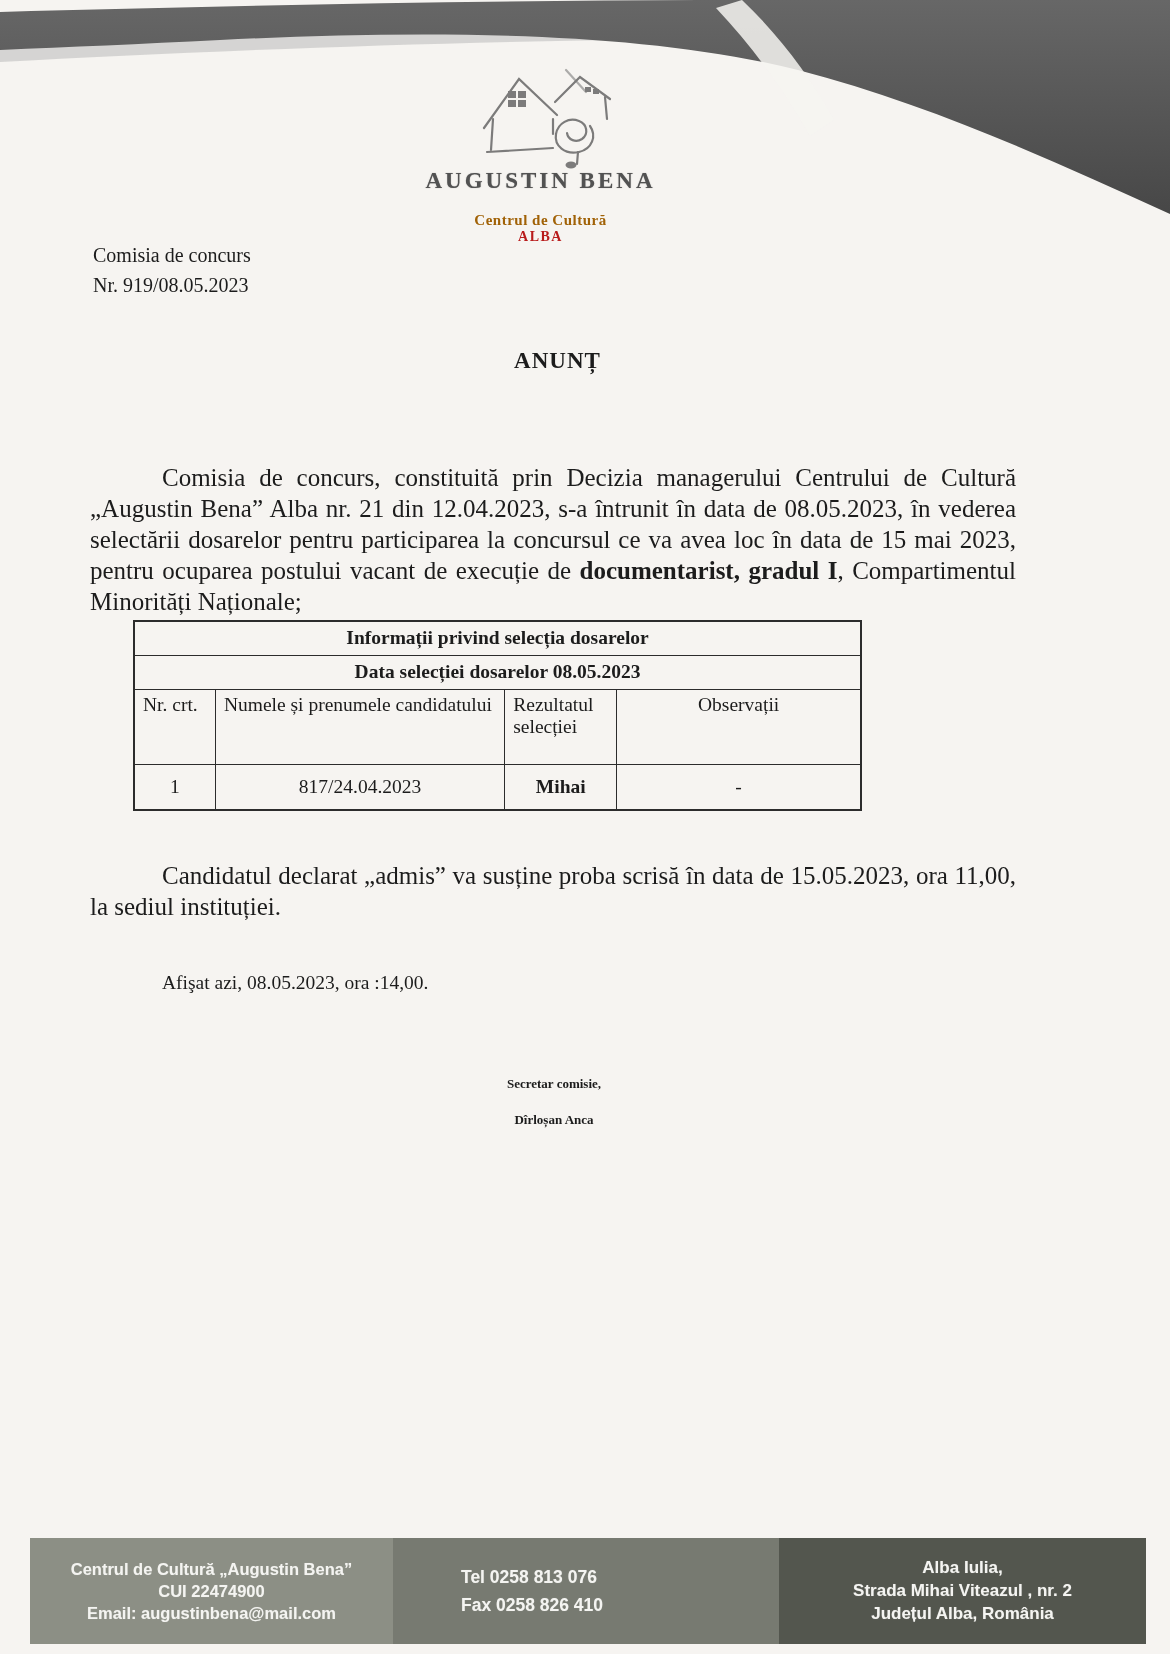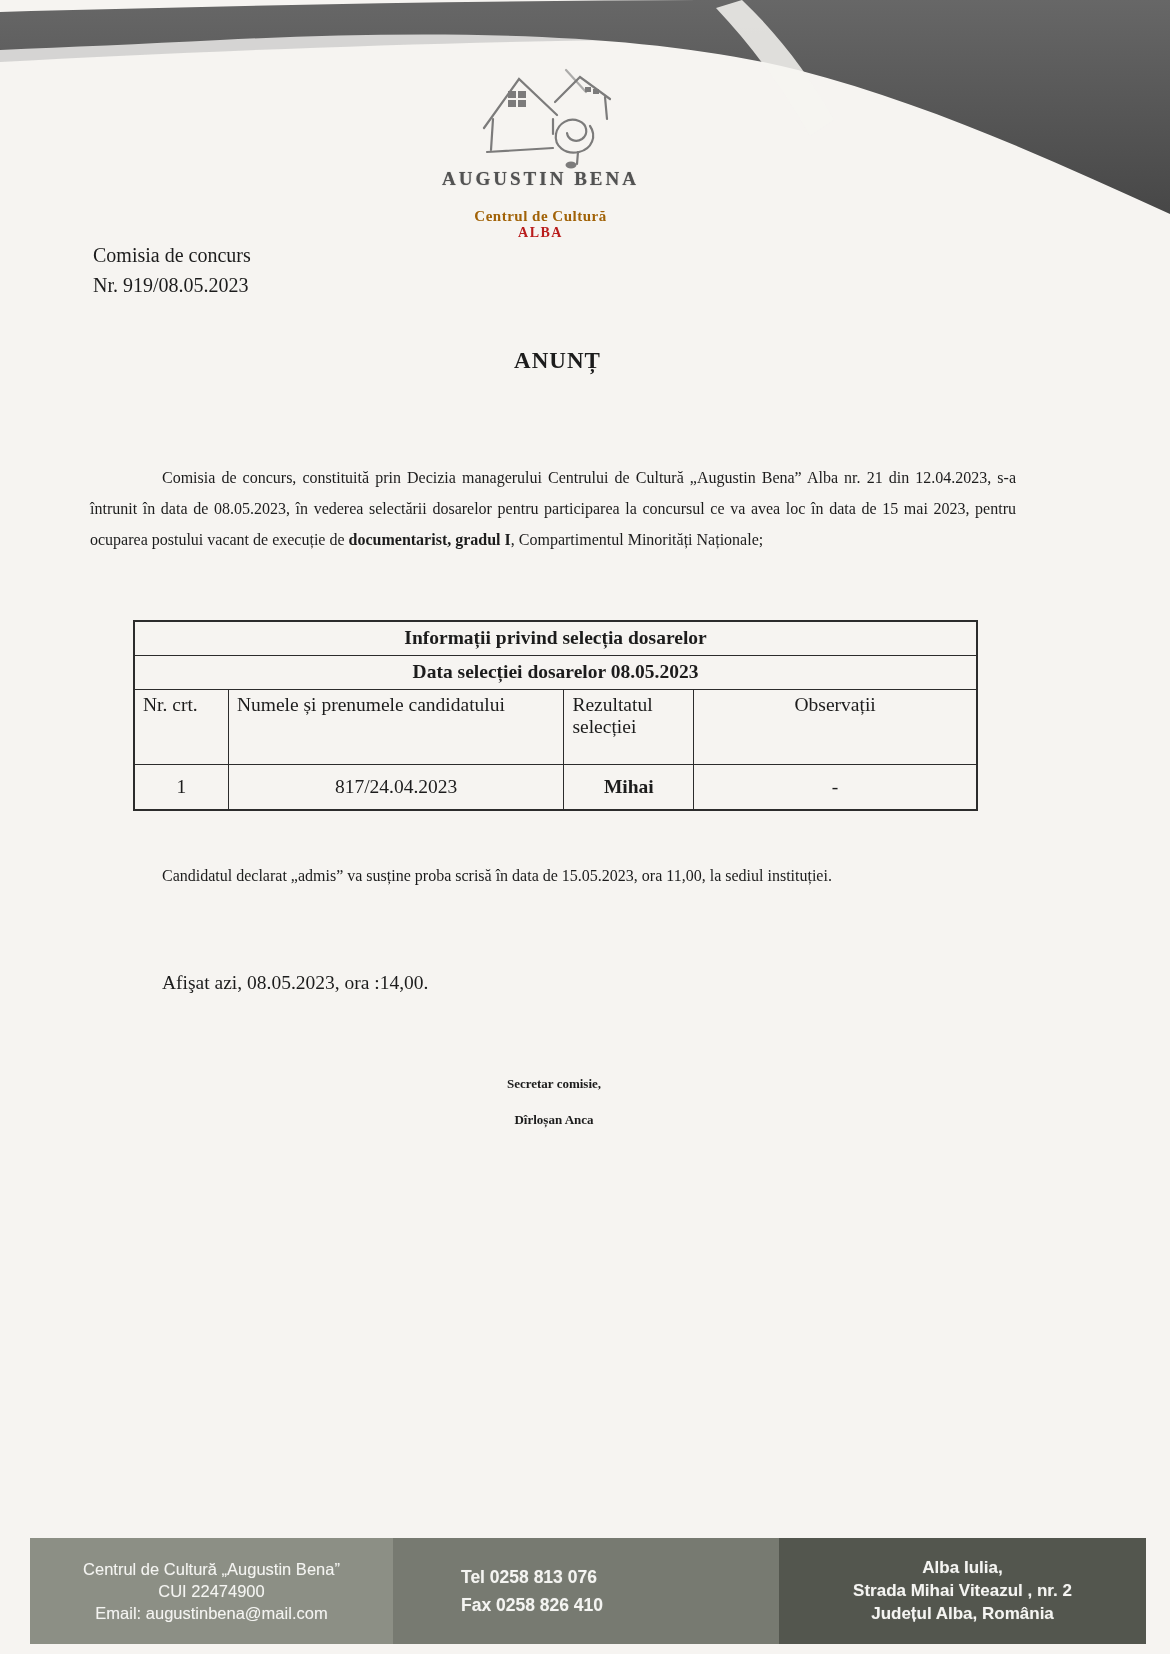--- a/index.html
+++ b/index.html
@@ -14,43 +14,43 @@
   }
   
   .swoosh{position:absolute;top:0;left:0;display:block;}
   
   .logo{
     position:absolute;top:64px;left:383px;width:315px;
     text-align:center;color:#4e4e4e;
   }
   .logo-art{display:block;margin:0 auto;}
   .org-name{
-    font-size:19px;font-weight:bold;letter-spacing:3px;color:#525252;
+    font-size:23px;font-weight:bold;letter-spacing:3px;color:#525252;
     text-shadow:0 0 1px rgba(80,80,80,.55);
     margin-top:-4px;
   }
   .org-type{font-size:15px;font-weight:bold;color:#a16207;margin-top:18px;letter-spacing:.5px;}
   .org-county{font-size:14px;font-weight:bold;color:#b91c1c;letter-spacing:1.5px;}
   
   .commission{position:absolute;left:93px;top:240px;font-size:20px;line-height:30px;}
   .doc-title{
     position:absolute;top:348px;left:0;width:1115px;text-align:center;
     font-size:23px;font-weight:bold;letter-spacing:1px;
   }
   .para{
     position:absolute;left:90px;width:926px;
-    font-size:16px;line-height:31px;text-align:justify;
+    font-size:25px;line-height:31px;text-align:justify;
   }
   .indent{text-indent:72px;}
   .p1{top:462px;}
   .p2{top:860px;}
   .p3{position:absolute;left:162px;top:972px;font-size:19.5px;}
   .bold{font-weight:bold;}
   
-  .tbl-wrap{position:absolute;left:133px;top:620px;width:845px;}
+  .tbl-wrap{position:absolute;left:133px;top:620px;width:729px;}
   table.sel{
     width:100%;border-collapse:collapse;font-size:19.5px;color:#1c1c1c;
     border:2px solid #2c2c2c;
   }
   table.sel td{border:1.6px solid #2c2c2c;padding:4px 8px;}
   .t-title{text-align:center;font-weight:bold;height:34px;}
   .t-head td{vertical-align:top;height:66px;}
   .c-center{text-align:center;}
   .c-left{text-align:left;padding-left:12px;margin-left:8px;}
   .t-row td{height:36px;vertical-align:middle;}
@@ -65,21 +65,21 @@
     font-weight:bold;font-size:13px;line-height:36px;
   }
   
   .footer{
     position:absolute;left:30px;top:1538px;width:1116px;height:106px;
     display:flex;
     font-family:"Liberation Sans", sans-serif;
     color:#f4f4f1;
   }
   .f-block{display:flex;flex-direction:column;justify-content:center;box-sizing:border-box;}
-  .f-left{flex:0 0 363px;align-items:center;gap:3px;font-weight:normal;font-size:16.5px;text-align:center;}
+  .f-left{flex:0 0 363px;align-items:center;gap:3px;font-weight:bold;font-size:16.5px;text-align:center;}
   .f-mid{flex:0 0 386px;padding-left:68px;gap:7px;font-weight:bold;font-size:17.5px;}
   .f-right{flex:1;align-items:center;gap:3px;font-weight:bold;font-size:17px;text-align:left;}
   .f-line{text-shadow:0 0 1px rgba(255,255,255,.3);}
 </style>
 </head>
 <body>
 
 <div class="page">
 
   <svg class="swoosh" width="1170" height="228" viewBox="0 0 1170 228" aria-hidden="true">

